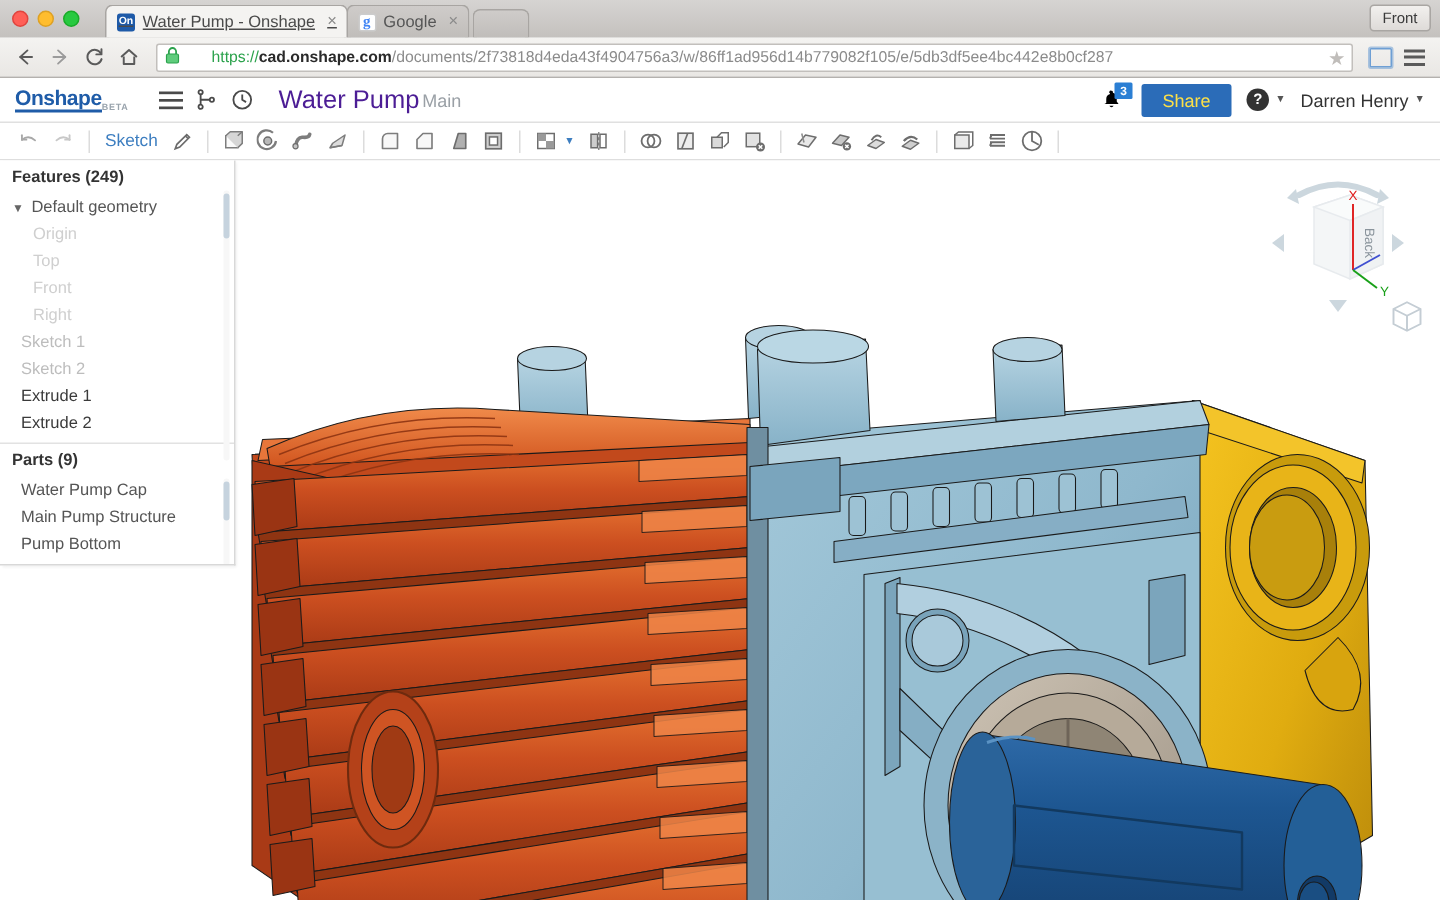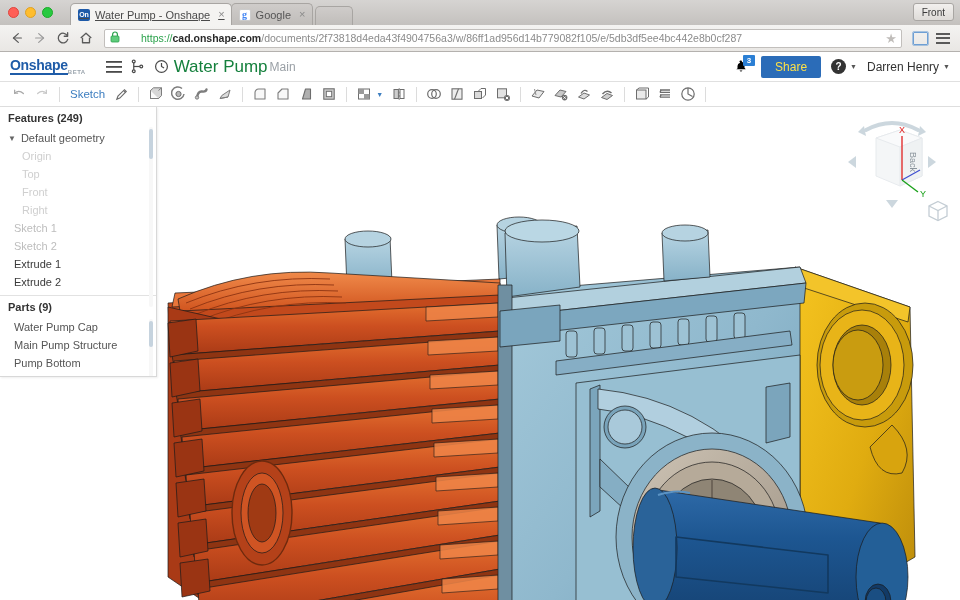--- a/index.html
+++ b/index.html
@@ -106,21 +106,21 @@
   .os-logo { display:flex; line-height:1; margin-right:16px;align-items:flex-end; }
   .os-logo .name {
     font-size:14px; font-weight:bold; color:#1f5ca8; letter-spacing:-.3px;
     border-bottom:2px solid #1f5ca8; padding-bottom:1px;
   }
   .os-logo .beta { font-size:6px; font-weight:bold; color:#9aa4ad; margin-top:1.5px; letter-spacing:.5px; }
   .hdr-icon {
     width:24px; height:24px; display:flex; align-items:center; justify-content:center;
     color:#4a4a4a;
   }
-  .doc-title { font-size:17px; color:#15803d; font-weight:normal; }
+  .doc-title { font-size:17px; color:#4c1d95; margin-left:12px; font-weight:normal; }
   .doc-branch { font-size:12px; color:#9aa0a6; margin-left:2px; }
   .hdr-right { margin-left:auto; display:flex; align-items:center; gap:10px; }
   .bell-wrap { position:relative; width:20px; height:20px;
                display:flex; align-items:center; justify-content:center; }
   .bell-badge {
     position:absolute; top:-2px; right:-4px;
     background:#2b7fd4; color:#fff; font-size:8px; font-weight:bold;
     min-width:12px; height:11px; border-radius:1px;
     display:flex; align-items:center; justify-content:center; padding:0 2px;
   }

